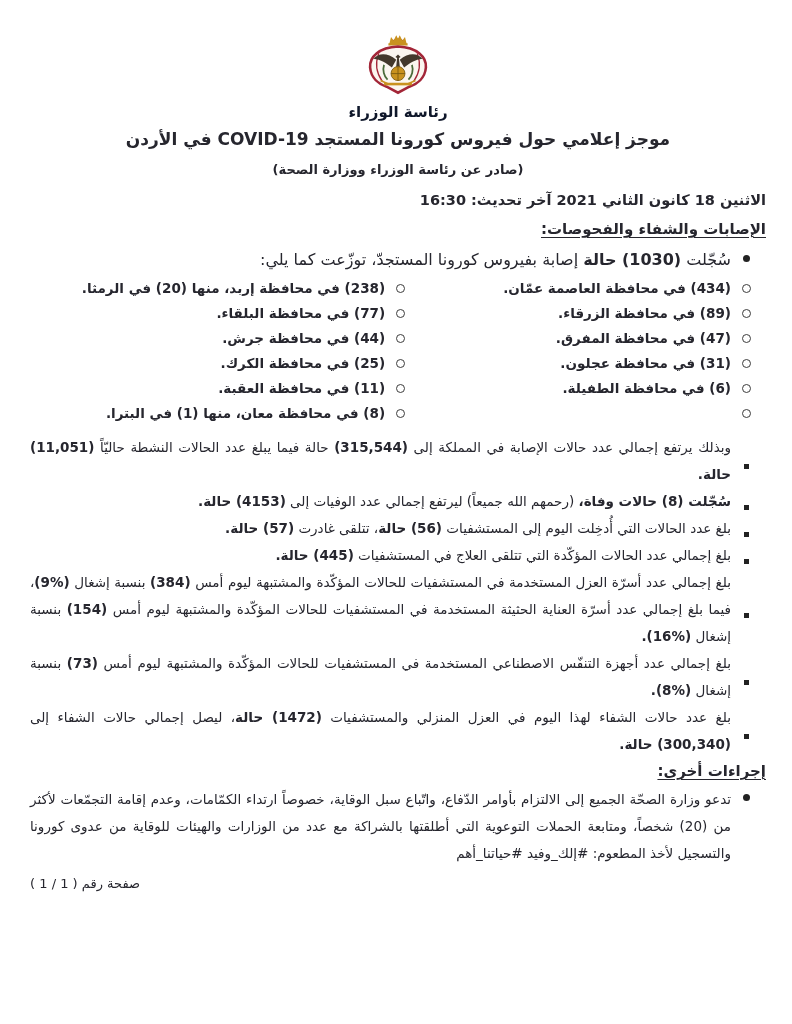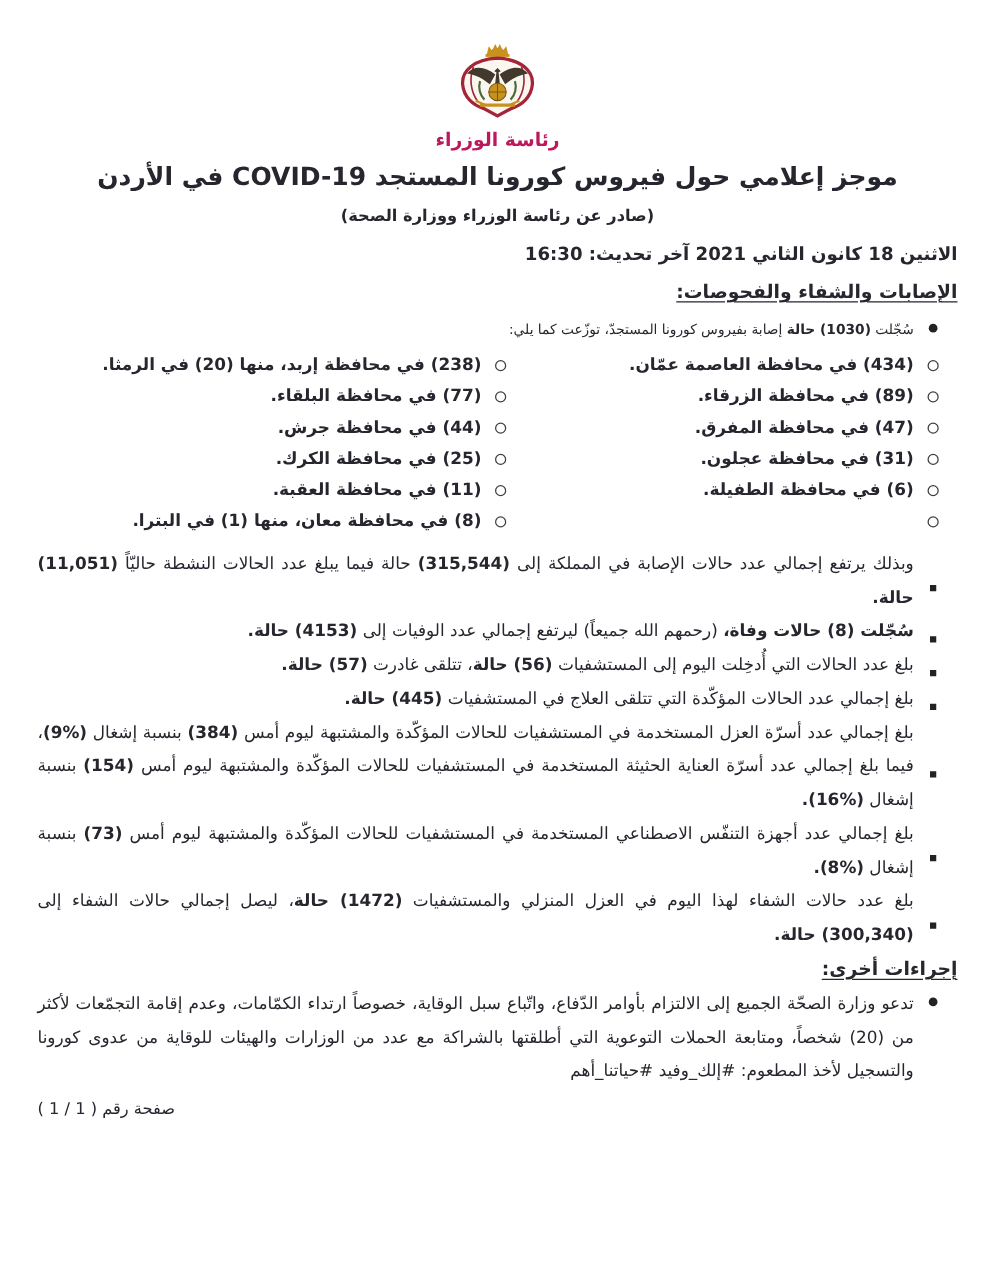--- a/index.html
+++ b/index.html
@@ -4,32 +4,32 @@
 <style>
   html,body{margin:0;padding:0;}
   body{
     width:792px;height:1024px;background:#ffffff;overflow:hidden;
     font-family:"DejaVu Sans",sans-serif;color:#26262e;direction:rtl;
   }
   .page{padding:30px 26px 0 30px;}
   
   .logo-wrap{text-align:center;}
   .coa{width:106px;height:68px;display:inline-block;}
-  .logo-caption{font-weight:bold;font-size:15px;color:#be185d;margin-top:1px;letter-spacing:-0.5px;}
-  .title{text-align:center;font-weight:bold;font-size:20px;margin-top:8px;}
+  .logo-caption{font-weight:bold;font-size:15px;color:#0f172a;margin-top:1px;letter-spacing:-0.5px;}
+  .title{text-align:center;font-weight:bold;font-size:17px;margin-top:8px;}
   .subtitle{text-align:center;font-weight:bold;font-size:13px;margin-top:13px;}
   .date-line{font-weight:bold;font-size:14.5px;margin-top:15px;}
   .sec-heading{font-weight:bold;font-size:15px;text-decoration:underline;text-underline-offset:3px;margin-top:12px;}
   
   .li{display:flex;gap:9px;margin-right:14px;}
   .marker-col{flex:0 0 12px;display:flex;justify-content:center;}
   .m-disc{width:7px;height:7px;background:#222;border-radius:50%;margin-top:8px;}
   .m-circle{width:7px;height:7px;border:1.5px solid #3d3d3d;border-radius:50%;background:#fff;margin-top:8px;}
   .m-square{width:5px;height:5px;background:#222;margin-top:11px;}
-  .intro{margin-top:9px;font-size:11px;line-height:26px;}
+  .intro{margin-top:9px;font-size:16px;line-height:26px;}
   .intro .txt b{white-space:nowrap;}
   
   .gov-row{display:flex;margin-top:3px;}
   .gov-col{display:flex;flex-direction:column;}
   .gov-col-a{flex:0 0 47%;}
   .gov-col-b{flex:1;}
   .gov-item{display:flex;gap:9px;font-weight:bold;font-size:13.5px;line-height:25px;margin-right:14px;}
   
   .stats{margin-top:8px;}
   .stat-li{align-items:center;}

